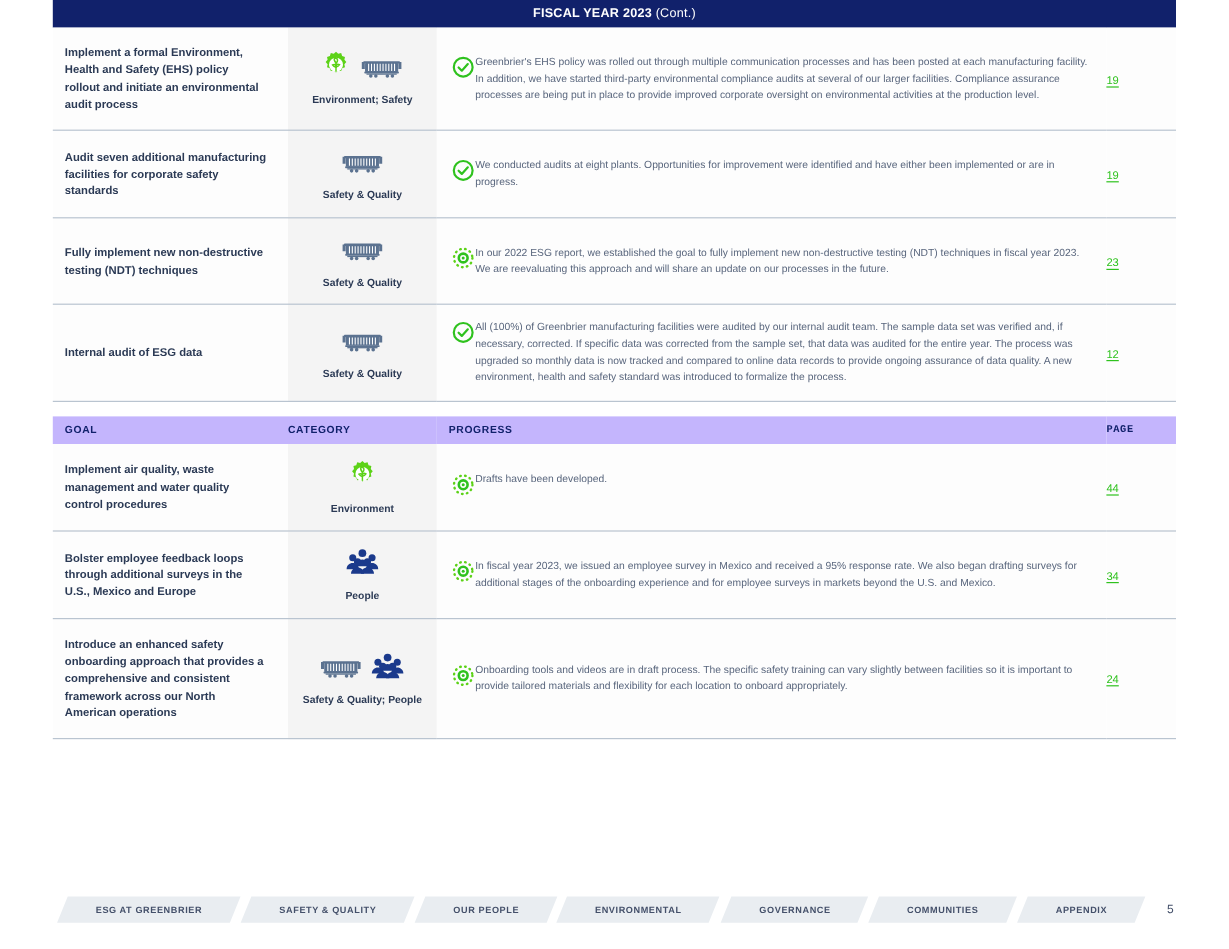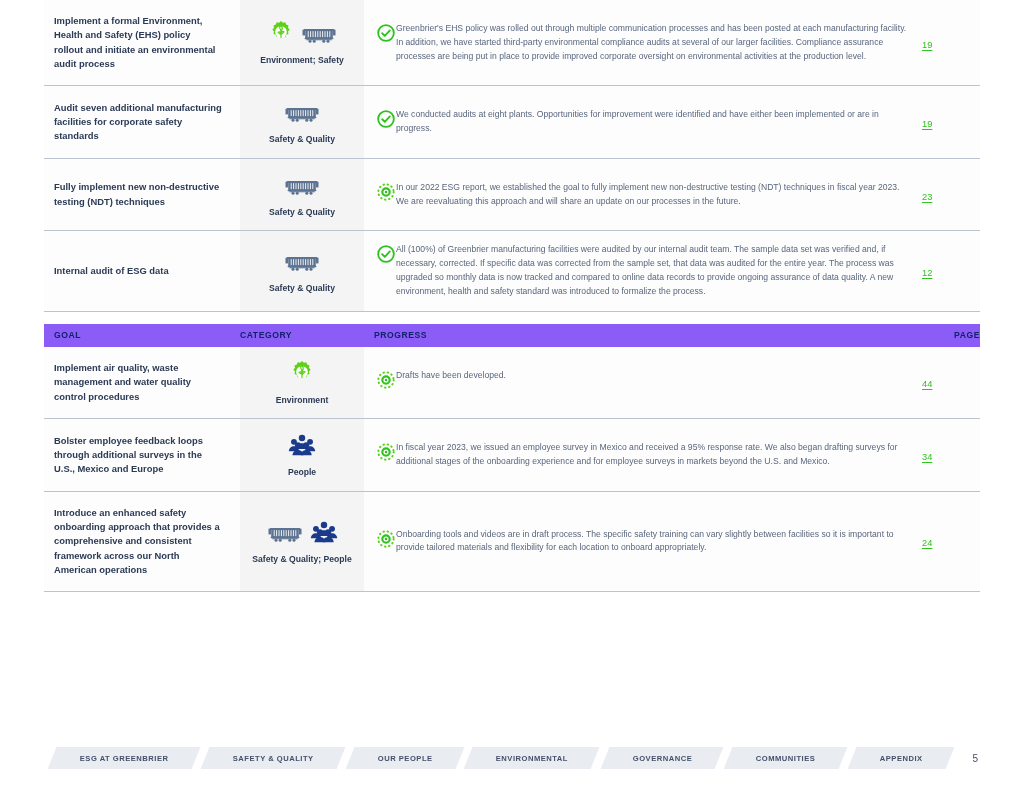--- a/index.html
+++ b/index.html
@@ -25,31 +25,31 @@
     text-align: center;
     font-size: 10.5px;
     letter-spacing: .2px;
     padding: 5px 0 6px;
     font-weight: bold;
   }
   .band .cont { font-weight: normal; }
 
   
   .colhead td {
-    background: #8b5cf6;
+    background: #c4b5fd;
     color: #11216b;
     font-size: 8.6px;
     font-weight: bold;
     letter-spacing: .55px;
     padding: 6px 0 7px;
   }
   .colhead td.h-goal { padding-left: 10px; }
   .colhead td.h-cat  { }
   .colhead td.h-prog { padding-left: 10px; }
-  .colhead td.h-page { text-align: right; }
+  .colhead td.h-page { text-align: left; font-family: Liberation Mono, monospace; }
 
   
   .row > td {
     border-bottom: 1px solid #b9c4d0;
     vertical-align: middle;
     background: #fdfdfd;
   }
   .row.last > td { border-bottom: 1px solid #b9c4d0; }
   .row > td.cell-goal {
     padding: 14px 18px 14px 10px;
@@ -118,20 +118,23 @@
 <div class="page">
 
   <table class="tbl" id="tbl">
     <colgroup>
       <col class="c-goal">
         <col class="c-cat">
         <col class="c-prog">
         <col class="c-page">
     </colgroup>
     <tbody id="tbody">
+        <tr class="band">
+          <td colspan="4"><span>FISCAL YEAR 2023</span><span class="cont"> (Cont.)</span></td>
+        </tr>
         <tr class="row">
           <td class="cell-goal">Implement a formal Environment, Health and Safety (EHS) policy rollout and initiate an environmental audit process</td>
           <td class="cell-cat">
             <div class="icons">
               <span><svg width="26" height="26" viewBox="0 0 32 32" aria-hidden="true">
     <g fill="#5cd217">
       <path d="M16 2.6l2.3 2.0 3.0-.6 1.0 2.9 2.9 1.0-.6 3.0 2.0 2.3-2.0 2.3.6 3.0-2.9 1.0-1.0 2.9-3.0-.6-2.3 2.0-2.3-2.0-3.0.6-1.0-2.9-2.9-1.0.6-3.0-2.0-2.3 2.0-2.3-.6-3.0 2.9-1.0 1.0-2.9 3.0.6z"></path>
     </g>
     <circle cx="16" cy="16" r="7.2" fill="#ffffff"></circle>
     <g fill="none" stroke="#5cd217" stroke-width="1.5" stroke-linecap="round">

